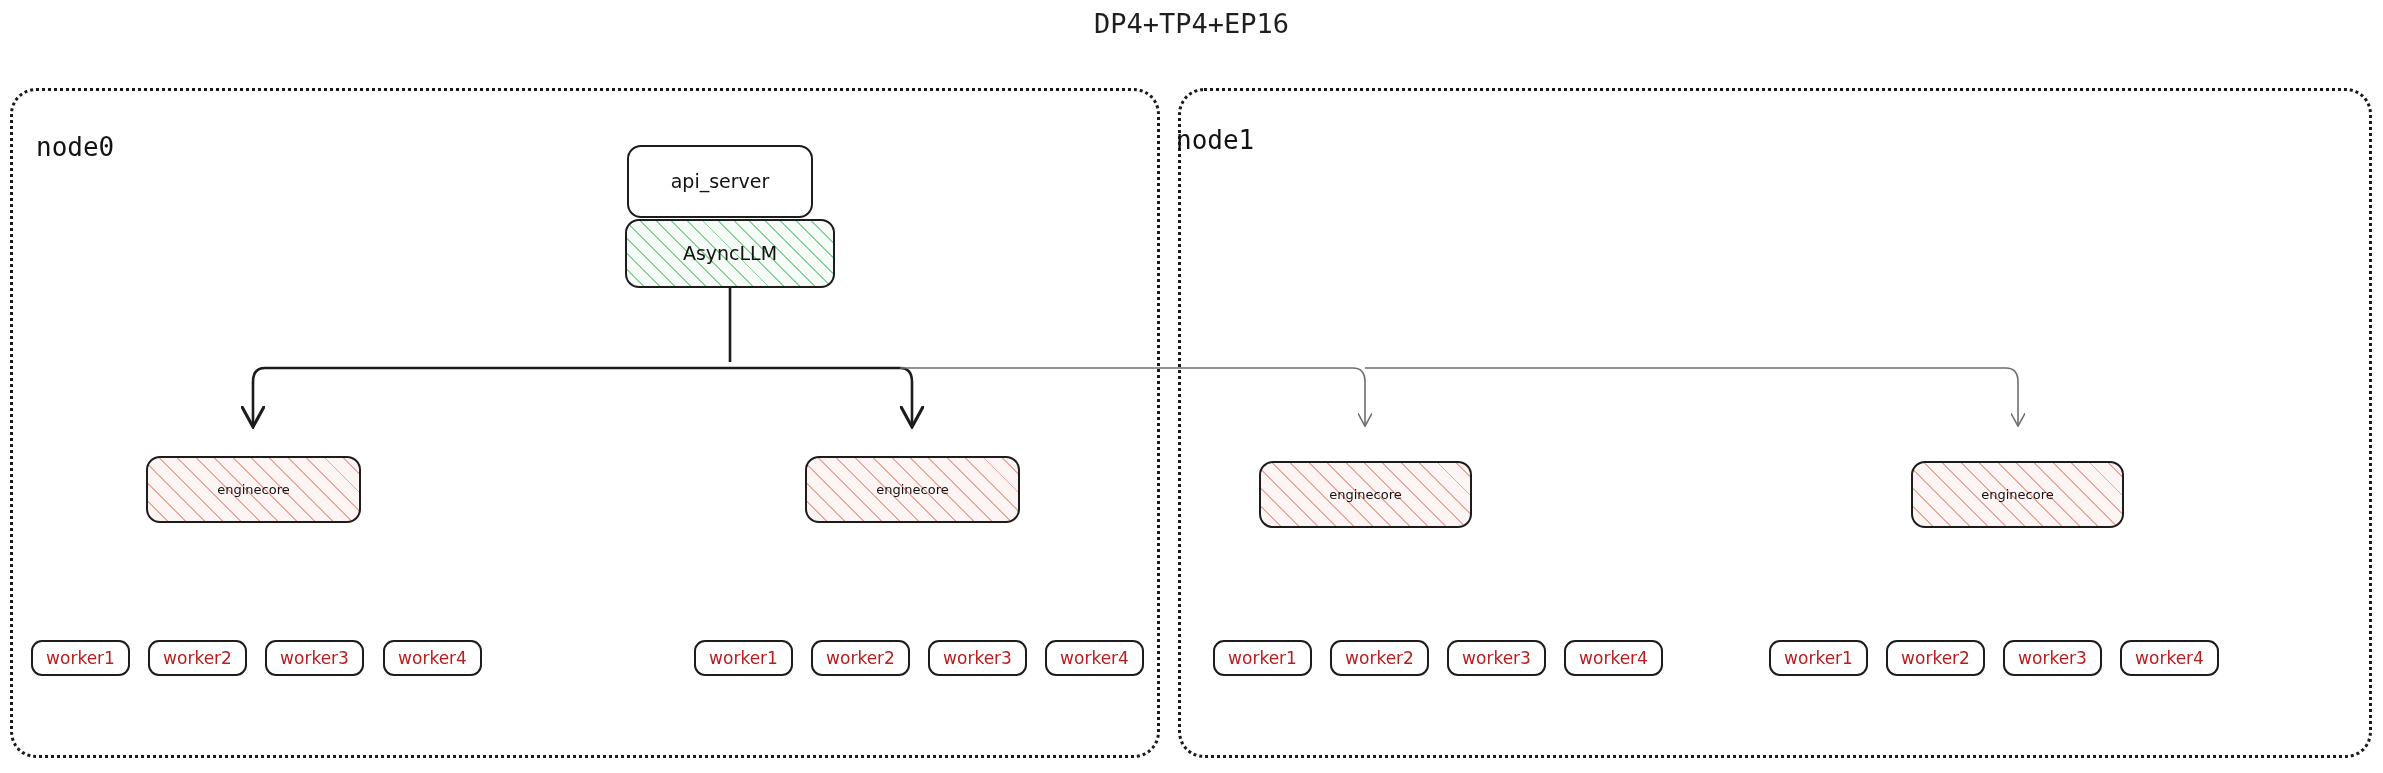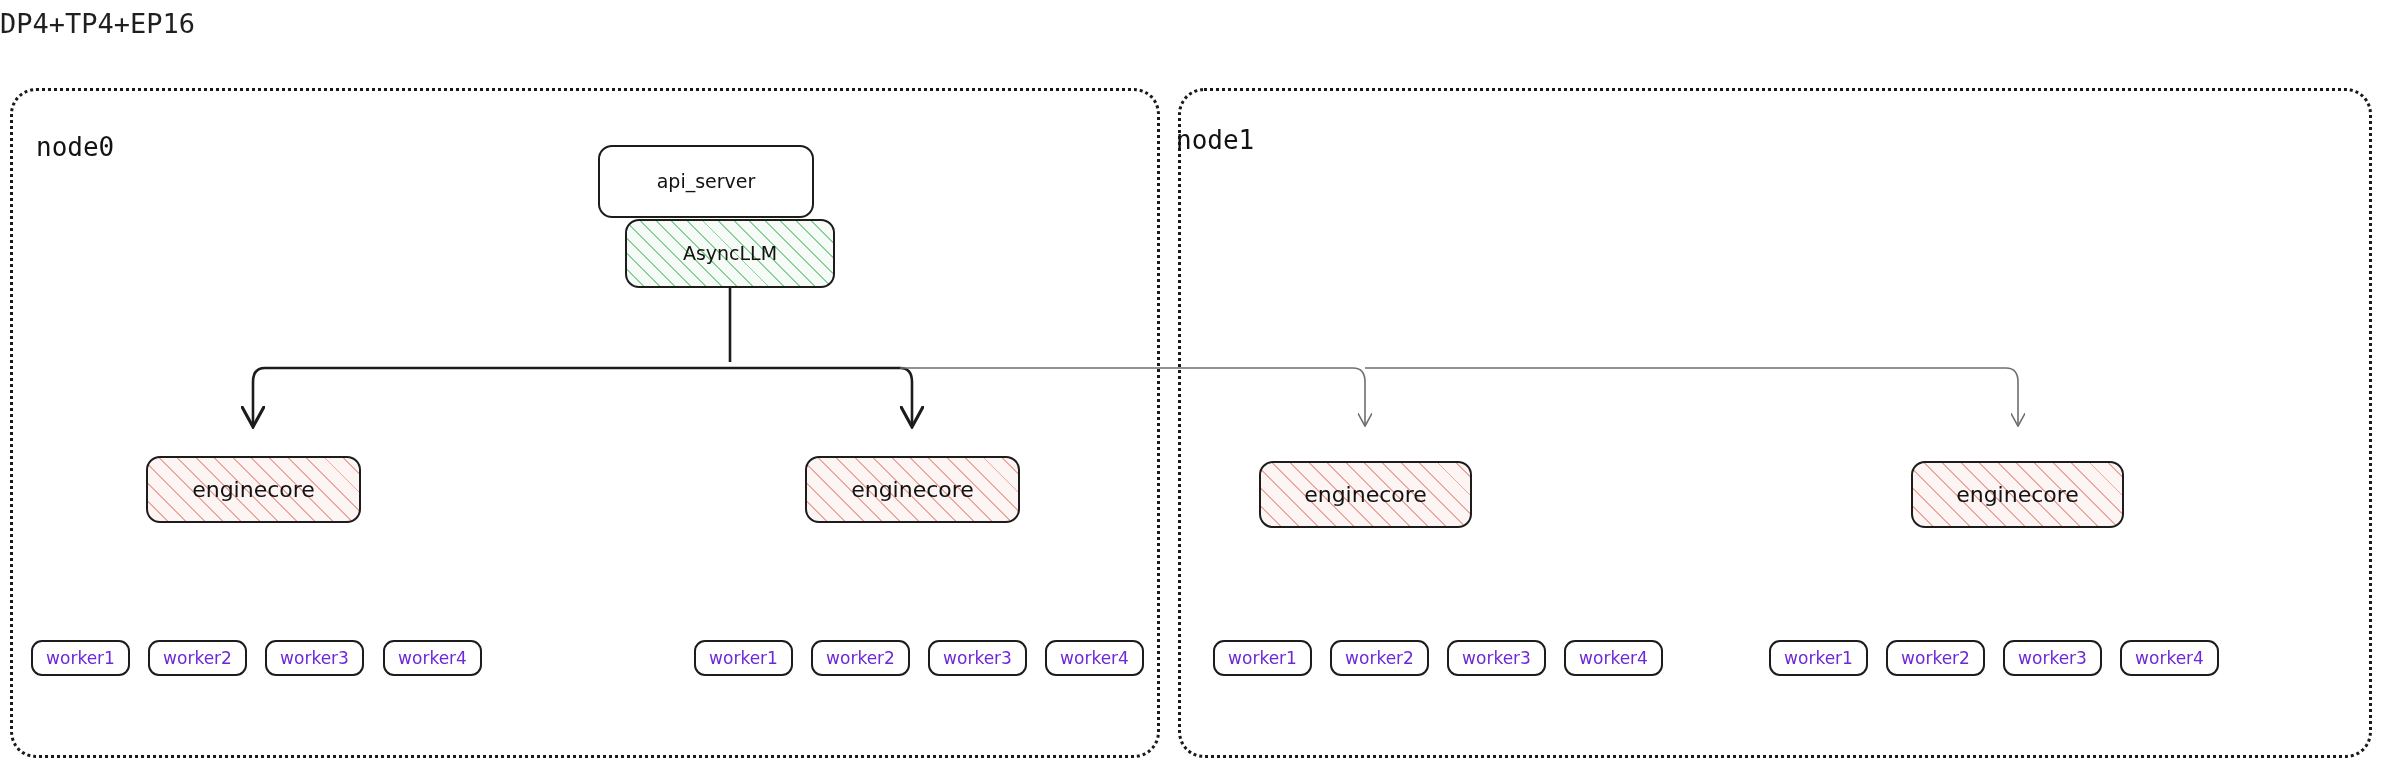--- a/index.html
+++ b/index.html
@@ -15,20 +15,21 @@
     width: 2383px;
     height: 773px;
     background: #ffffff;
     overflow: hidden;
   }
   #title {
     position: absolute;
     left: 0;
     top: 8px;
     width: 2383px;
+    text-align: center;
     font-family: "DejaVu Sans Mono", monospace;
     font-size: 27px;
     color: #1f1f1f;
     letter-spacing: 0px;
   }
   .node-box {
     position: absolute;
     border: 3px dotted #1a1a1a;
     border-radius: 26px;
     background: transparent;
@@ -76,34 +77,34 @@
         rgba(255,255,255,0) 1.4px,
         rgba(255,255,255,0) 13px);
   }
   .box-api {
     font-size: 19px;
   }
   .box-async {
     font-size: 19px;
   }
   .box-engine {
-    font-size: 22px;
+    font-size: 13px;
   }
   .worker {
     position: absolute;
     box-sizing: border-box;
     border: 2.5px solid #1c1c1c;
     border-radius: 11px;
     background: #ffffff;
     display: flex;
     align-items: center;
     justify-content: center;
     font-family: "DejaVu Sans", sans-serif;
     font-size: 17px;
-    color: #6d28d9;
+    color: #b91c1c;
     height: 36px;
   }
   #wires {
     position: absolute;
     left: 0;
     top: 0;
     width: 2383px;
     height: 773px;
     pointer-events: none;
   }
@@ -133,21 +134,21 @@
 
     <path d="M 730 288 L 730 362" fill="none" stroke="#1c1c1c" stroke-width="2.6"></path>
 
     <path d="M 730 368 L 265 368 Q 253 368 253 382 L 253 425" fill="none" stroke="#1c1c1c" stroke-width="2.6" marker-end="url(#arrowStrong)"></path>
     <path d="M 730 368 L 900 368 Q 912 368 912 382 L 912 425" fill="none" stroke="#1c1c1c" stroke-width="2.6" marker-end="url(#arrowStrong)"></path>
 
     <path d="M 900 368 L 1353 368 Q 1365 368 1365 382 L 1365 425" fill="none" stroke="#6f6f6f" stroke-width="1.6" marker-end="url(#arrowFaint)"></path>
     <path d="M 1365 368 L 2006 368 Q 2018 368 2018 382 L 2018 425" fill="none" stroke="#6f6f6f" stroke-width="1.6" marker-end="url(#arrowFaint)"></path>
   </svg>
 
-  <div class="rbox box-api" style="left:598px; top:145px; width:216px; height:73px;">
+  <div class="rbox box-api" style="left:627px; top:145px; width:186px; height:73px;">
     <span>api_server</span>
   </div>
   <div class="rbox box-async hatch-green" style="left:625px; top:219px; width:210px; height:69px;">
     <span>AsyncLLM</span>
   </div>
 
   <div class="rbox box-engine hatch-pink" style="left:146px; top:456px; width:215px; height:67px;">
     <span>enginecore</span>
   </div>
   <div class="rbox box-engine hatch-pink" style="left:805px; top:456px; width:215px; height:67px;">

